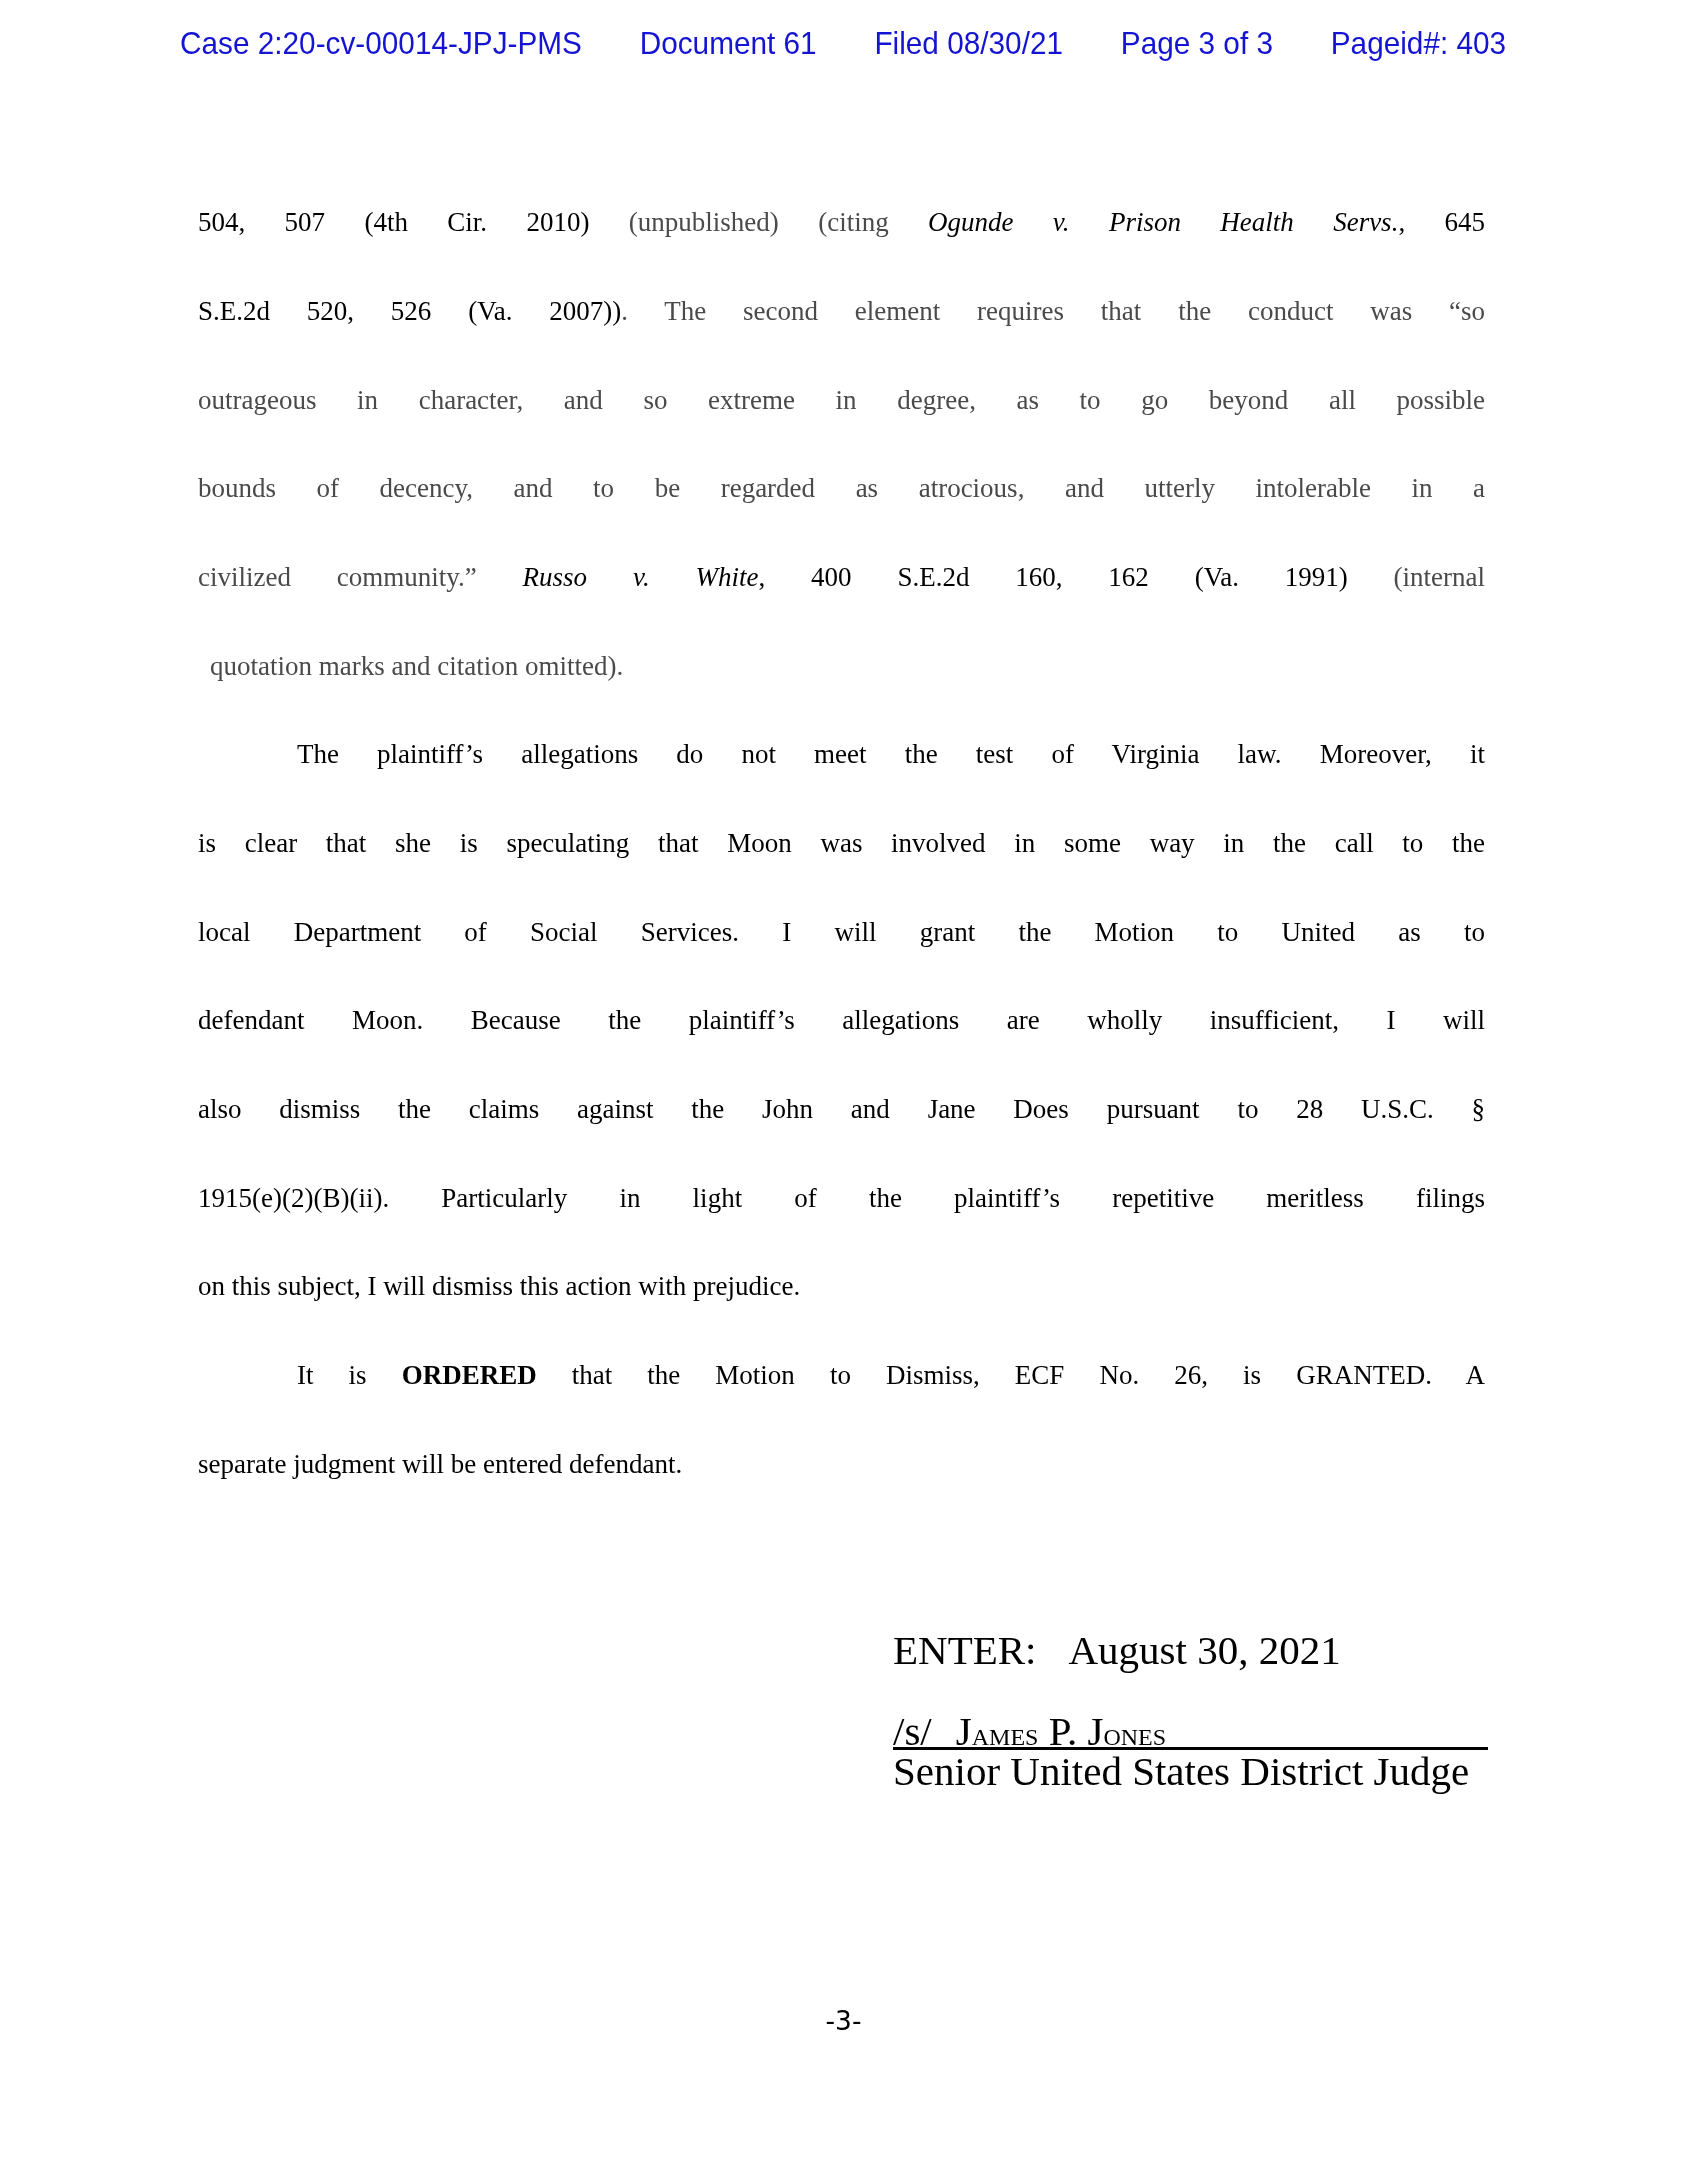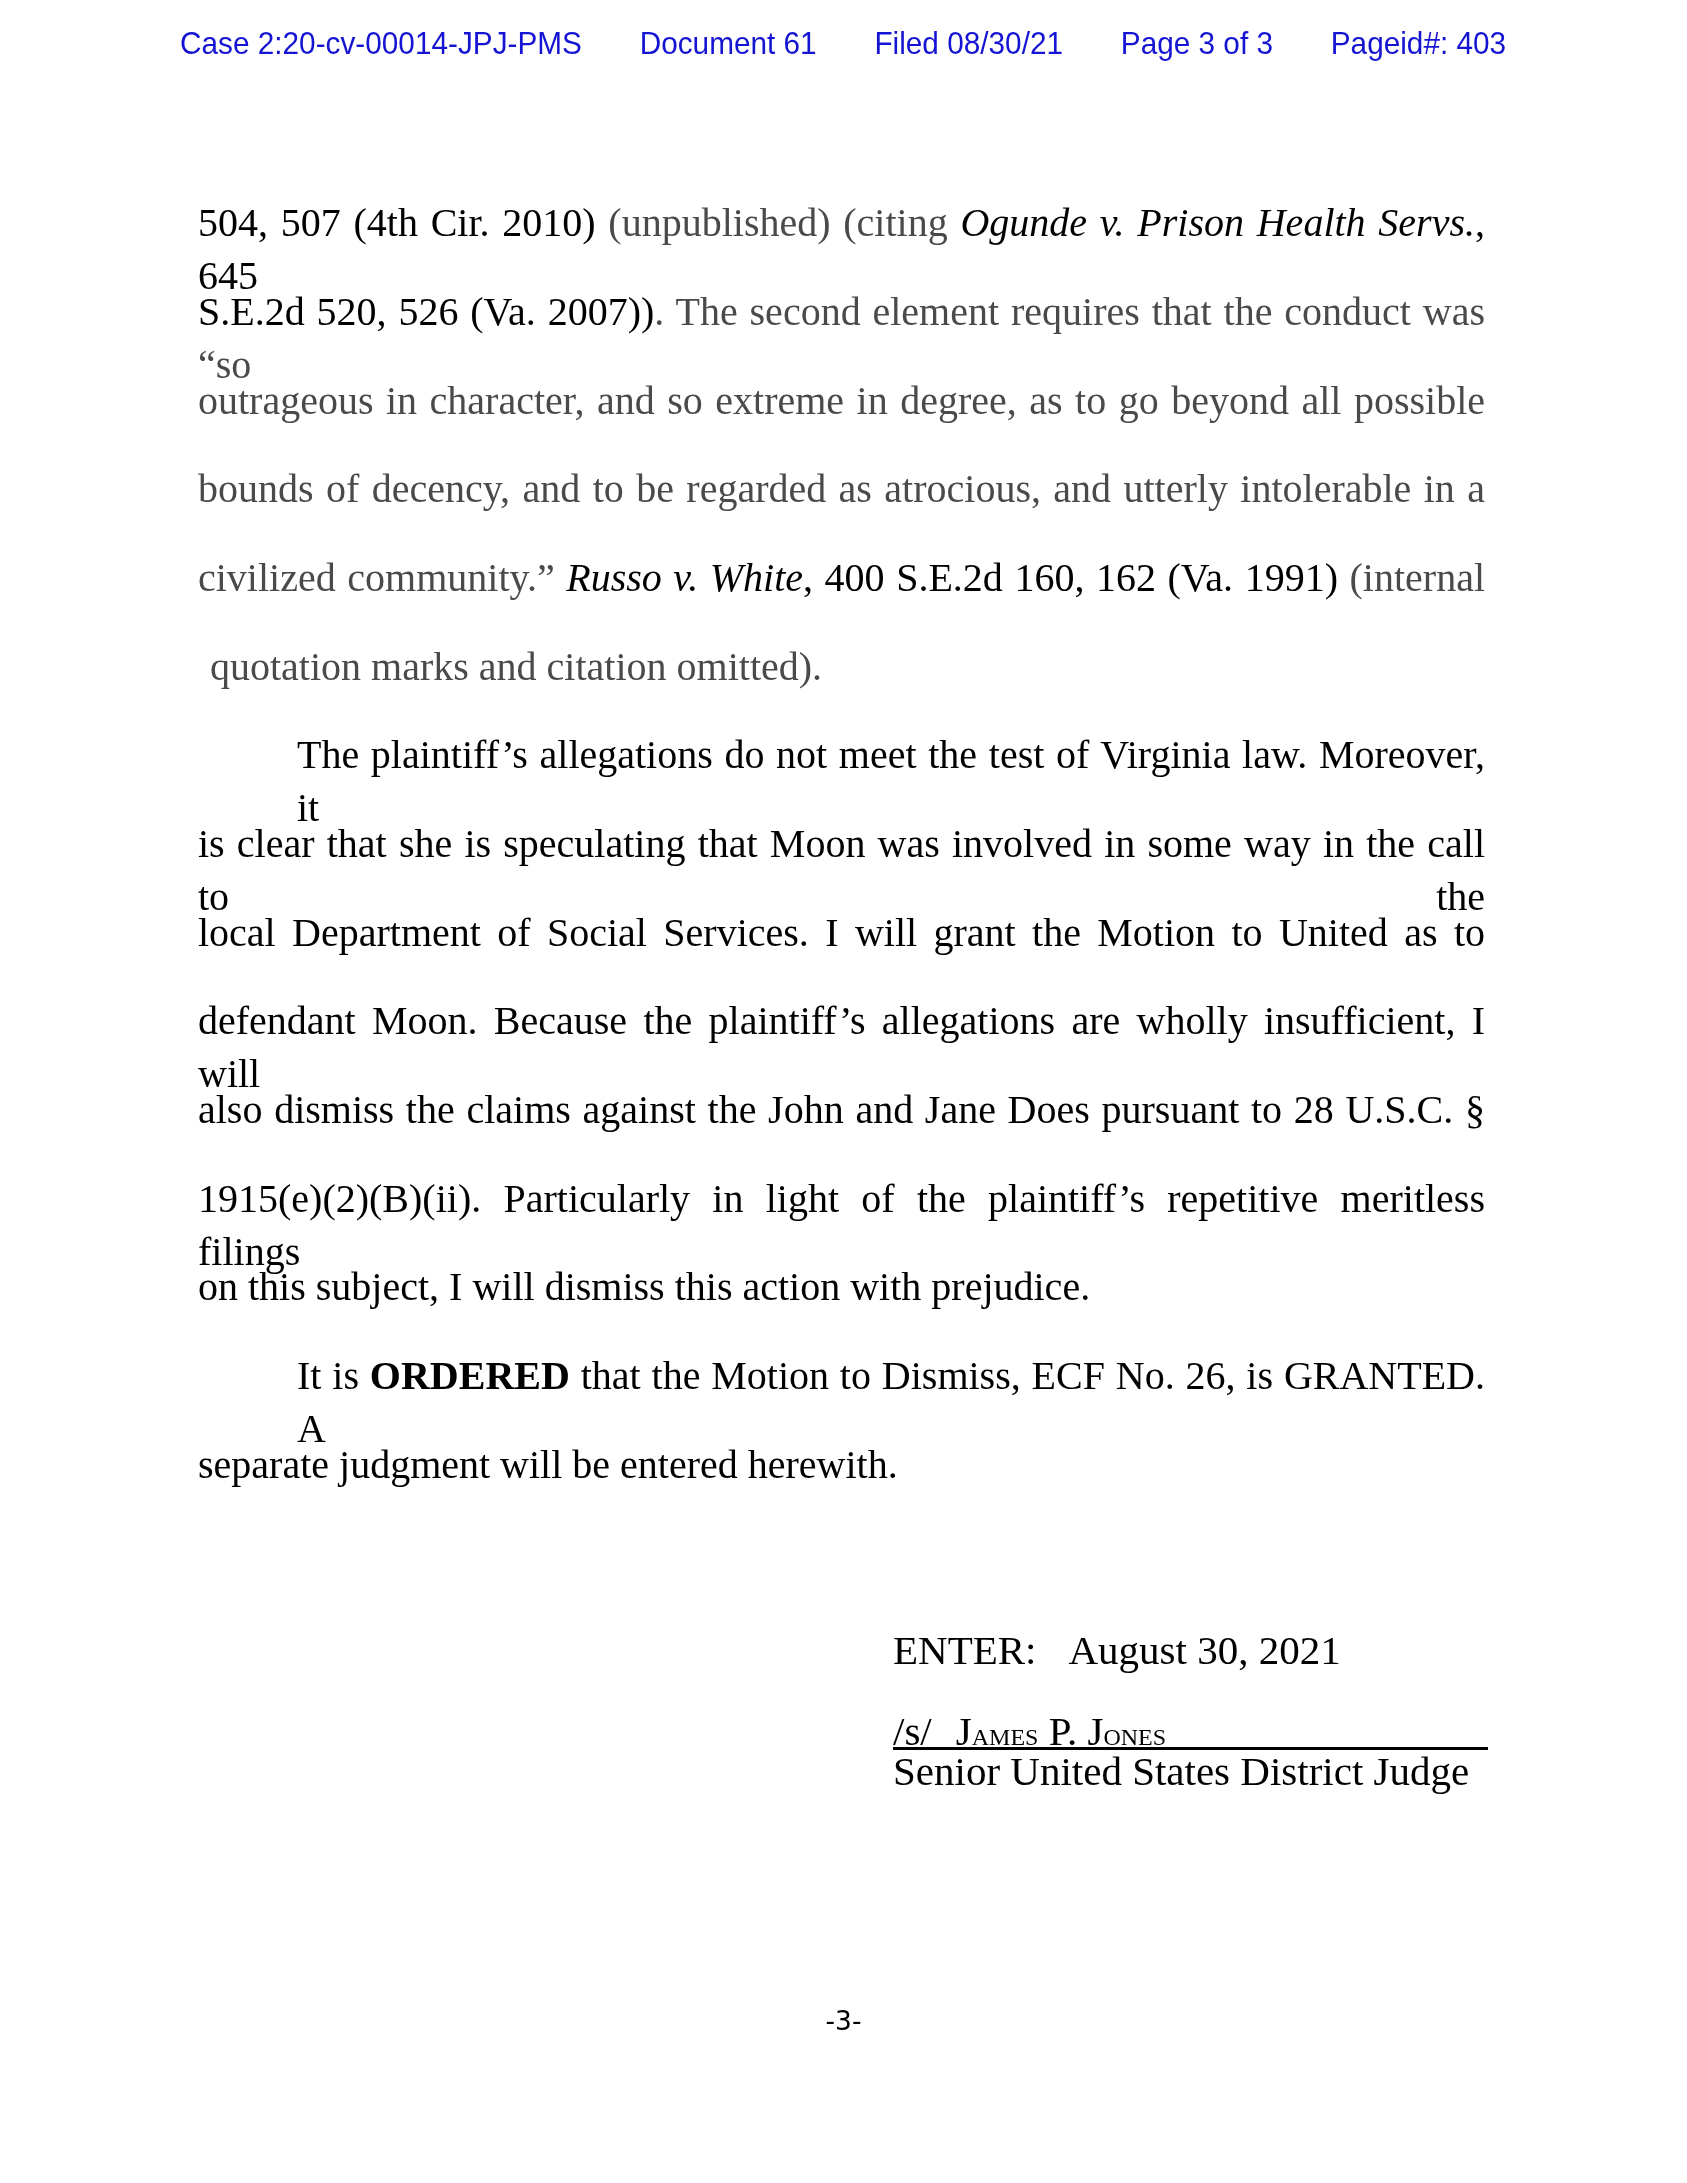--- a/index.html
+++ b/index.html
@@ -7,21 +7,21 @@
   .header {
     position: absolute; left: 180px; top: 25px; width: 1327px; height: 42px;
     font-family: "Liberation Sans", sans-serif; font-size: 32px; color: #1414d2;
     white-space: nowrap; display: flex; justify-content: space-between;
     transform: scaleX(0.93); transform-origin: left top;
     width: 1426px;
   }
   .header span { display: inline-block; }
   .line {
     position: absolute; left: 198px; width: 1287px;
-    font-family: "Liberation Serif", serif; font-size: 40px; line-height: 53px;
+    font-family: "Liberation Serif", serif; font-size: 27px; line-height: 53px;
     color: #000; white-space: nowrap;
   }
   .j { text-align: justify; text-align-last: justify; white-space: normal; height: 53px; overflow: visible; }
   .indent { padding-left: 99px; width: 1188px; }
   .g { color: #4a4a4a; }
   .i { font-style: italic; }
   .b { font-weight: bold; }
   .sig {
     position: absolute; left: 893px;
     font-family: "Liberation Serif", serif; font-size: 41px; line-height: 53px;
@@ -67,21 +67,21 @@
 <div class="line j" style="top:817px;">is clear that she is speculating that Moon was involved in some way in the call to the</div>
 <div class="line j" style="top:906px;">local Department of Social Services.  I will grant the Motion to United as to</div>
 <div class="line j" style="top:994px;">defendant Moon.  Because the plaintiff’s allegations are wholly insufficient, I will</div>
 <div class="line j" style="top:1083px;">also dismiss the claims against the John and Jane Does pursuant to 28 U.S.C. §</div>
 <div class="line j" style="top:1172px;">1915(e)(2)(B)(ii).  Particularly in light of the plaintiff’s repetitive meritless filings</div>
 <div class="line" style="top:1260px;">on this subject, I will dismiss this action with prejudice.</div>
 
 <div class="line j indent" style="top:1349px;">
   <span>It is </span><span class="b">ORDERED</span><span> that the Motion to Dismiss, ECF No. 26, is GRANTED.  A</span>
 </div>
-<div class="line" style="top:1438px;">separate judgment will be entered herewith.</div>
+<div class="line" style="top:1438px;">separate judgment will be entered defendant.</div>
 
 <div class="sig" style="top:1616px;margin-top:8px;">
   <span>ENTER:</span><span style="display:inline-block;width:32px;"></span><span>August 30, 2021</span>
 </div>
 
 <div class="sig" style="top:1705px;">
   <span>/s/</span><span style="display:inline-block;width:24px;"></span><span class="sc-big">J</span><span class="sc-small">AMES</span><span> </span><span class="sc-big">P.</span><span> </span><span class="sc-big">J</span><span class="sc-small">ONES</span>
 </div>
 <div class="sig-rule"></div>
 

